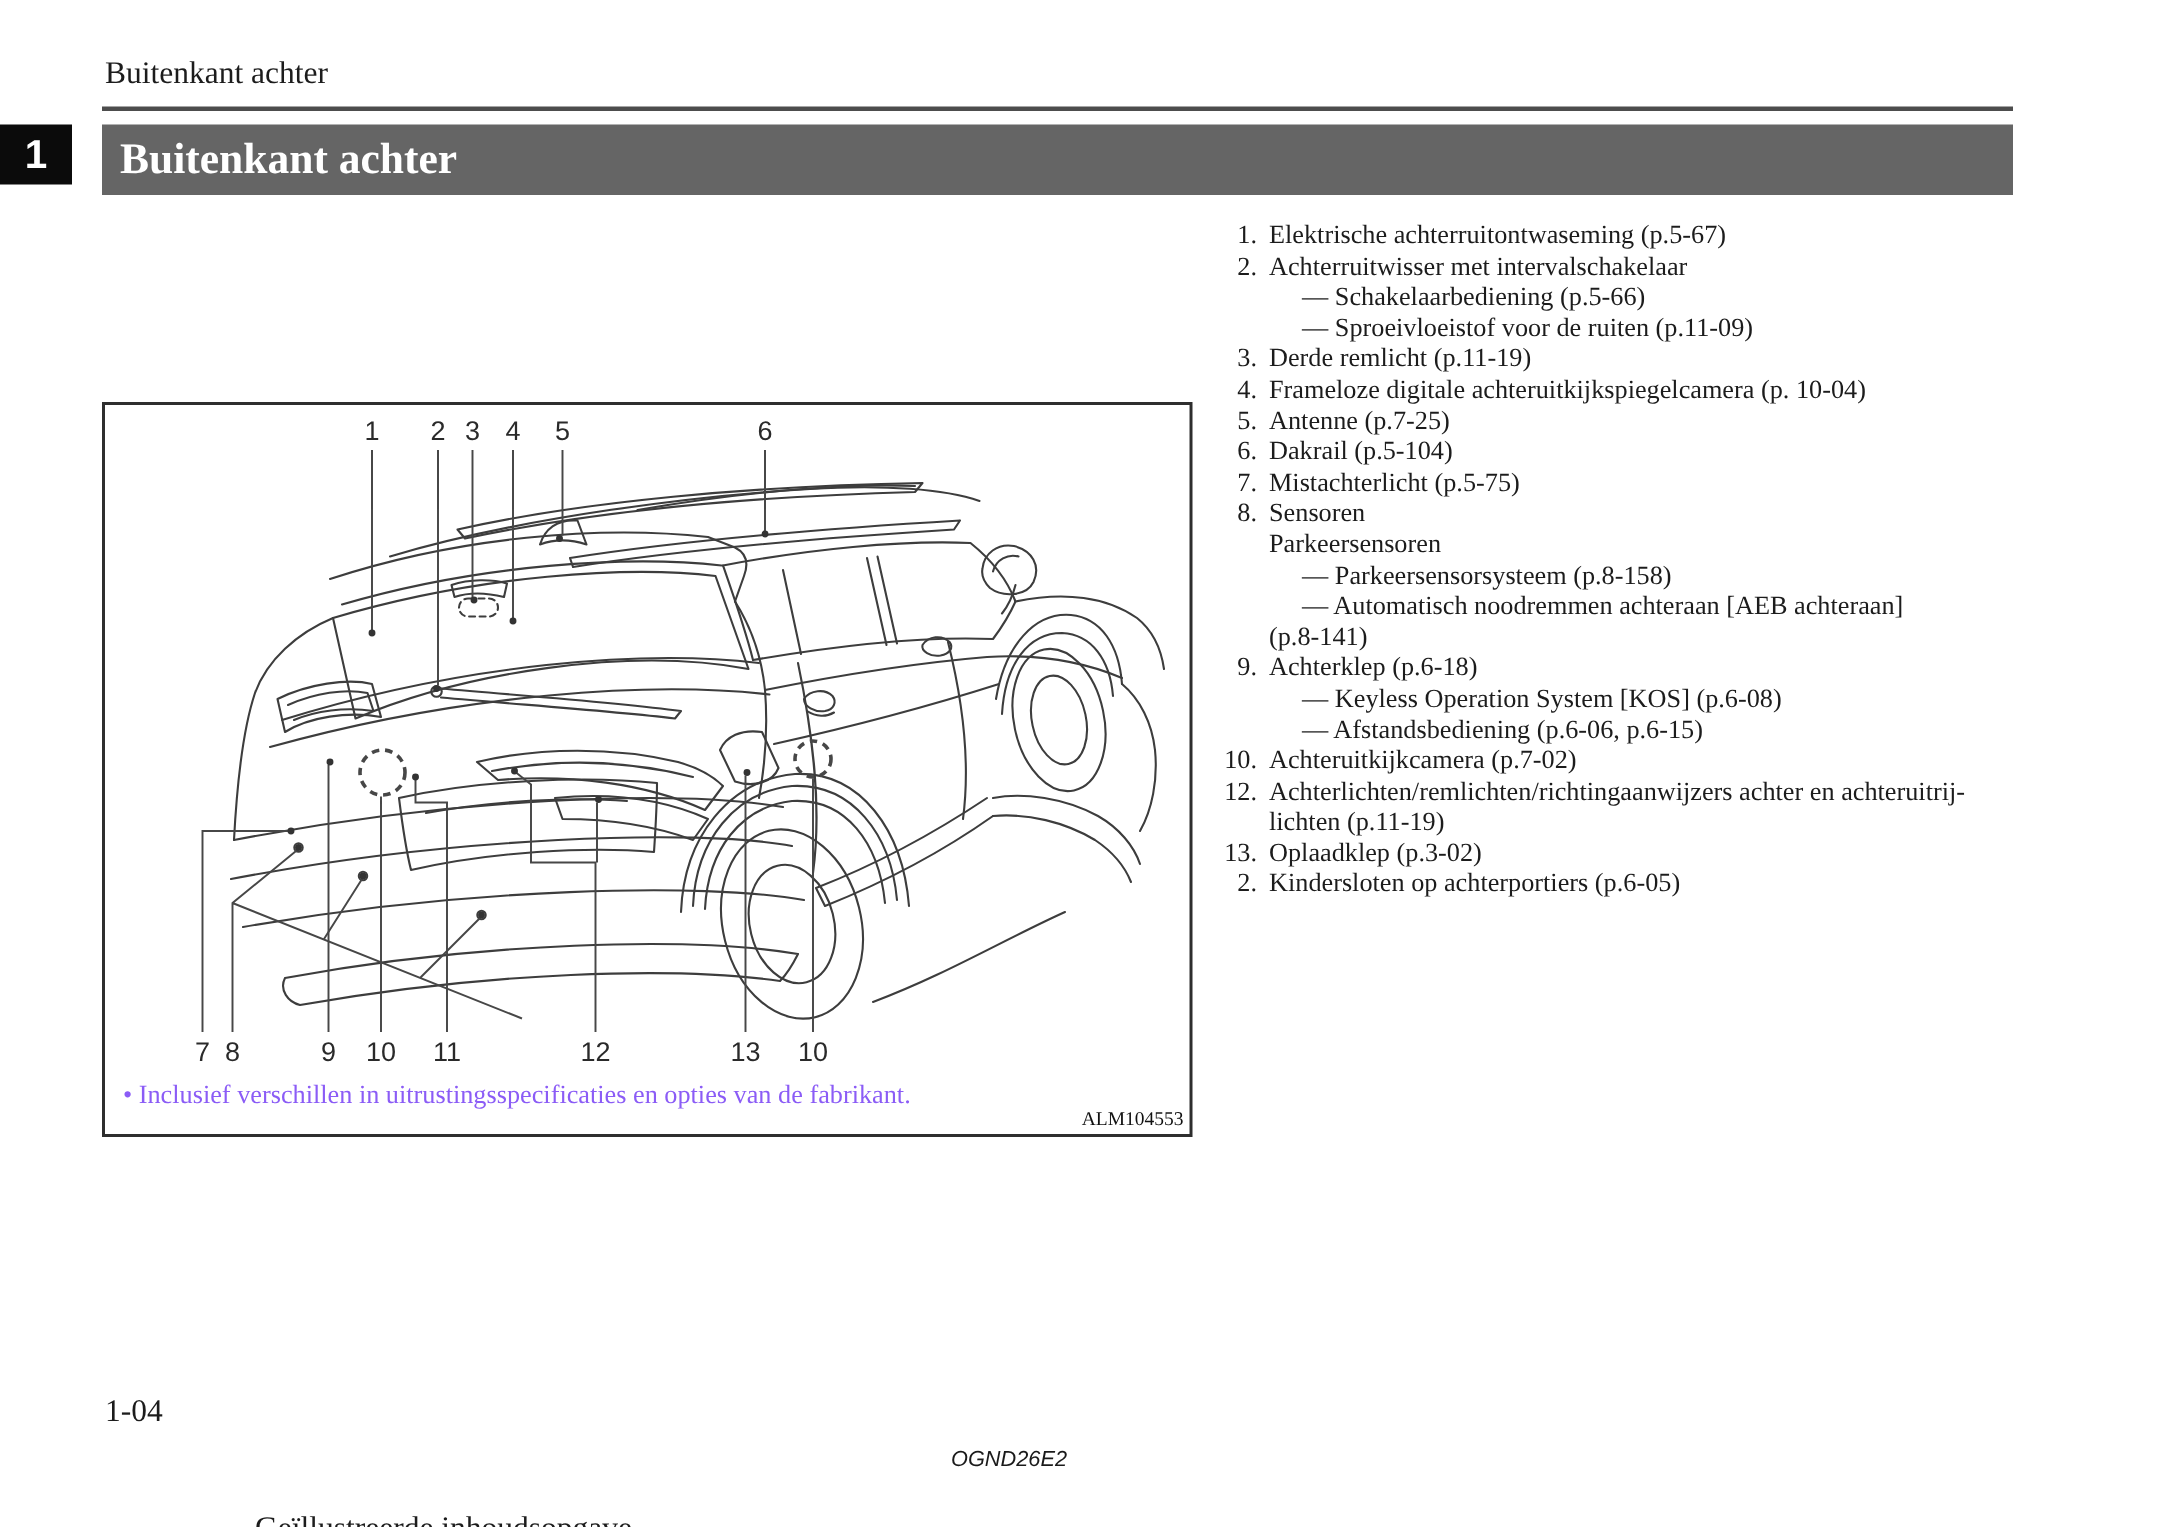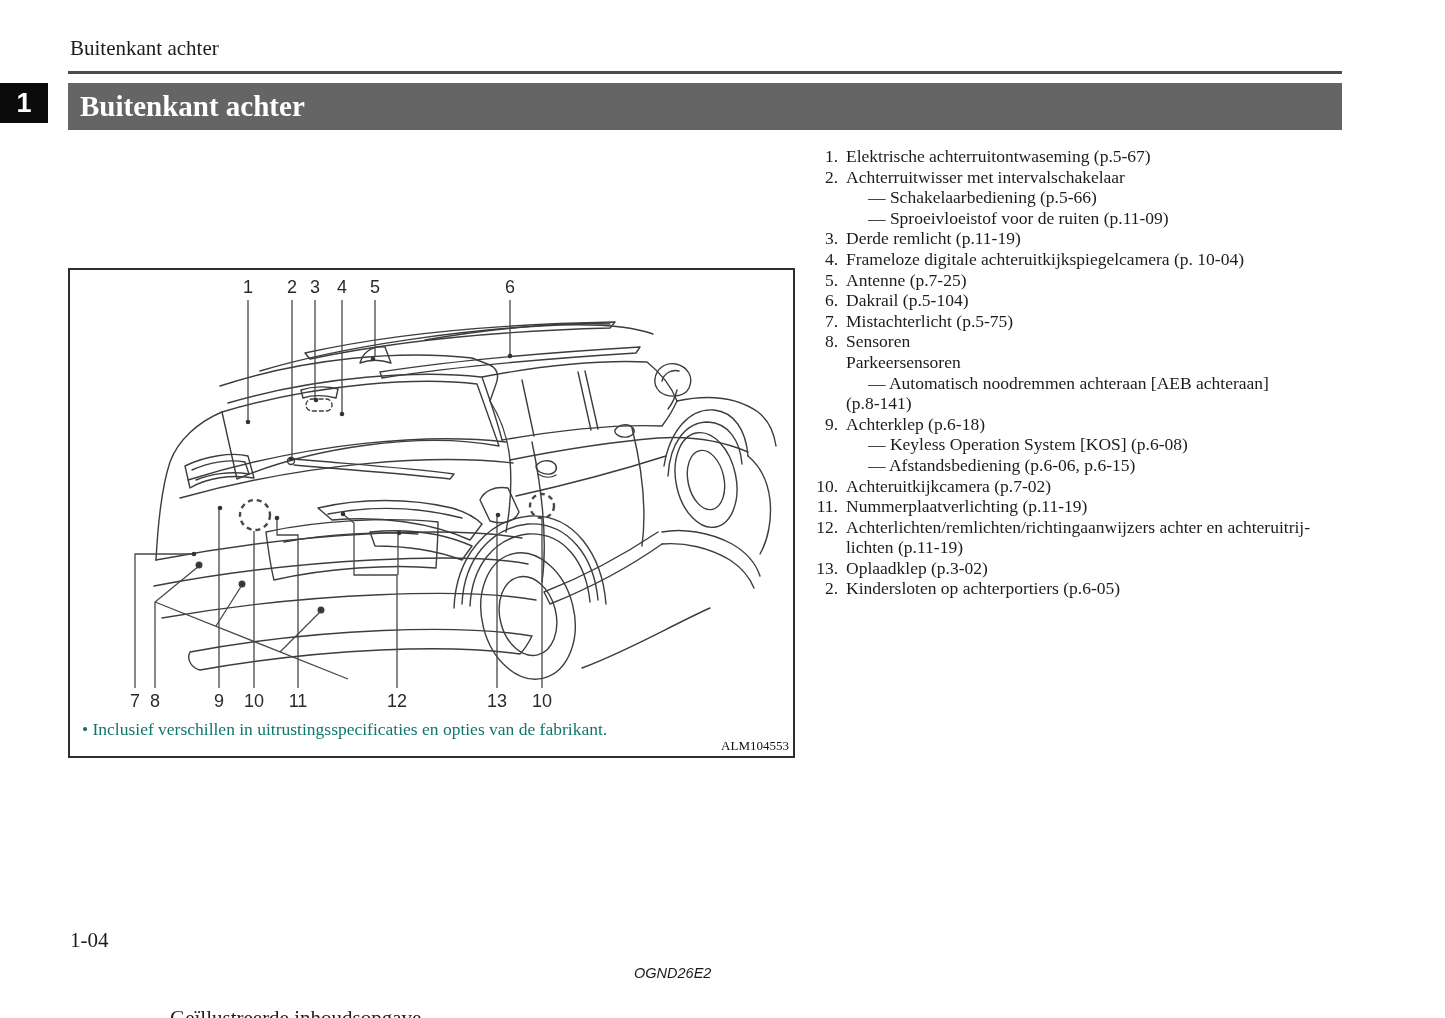--- a/index.html
+++ b/index.html
@@ -22,21 +22,21 @@
   }
   
   .figure-panel{
     left:68px;top:268px;width:727px;height:490px;border:2px solid #2e2e2e;box-sizing:border-box;
   }
   .figure-panel svg{position:absolute;left:0;top:0;}
   .callout{
     position:absolute;transform:translateX(-50%);
     font-family:"Liberation Sans",sans-serif;font-size:18px;color:#2a2a2a;line-height:1;
   }
-  .figure-caption{position:absolute;left:12px;bottom:16px;font-size:17.5px;color:#0f766e;}
+  .figure-caption{position:absolute;left:12px;bottom:16px;font-size:17.5px;color:#8b5cf6;}
   .figure-code{position:absolute;right:4px;bottom:2px;font-size:13px;color:#111;text-align:center;}
   
   .parts-list{left:810px;top:146px;width:545px;font-size:17.5px;line-height:20.6px;}
   .li-row{display:flex;}
   .li-num{width:28px;text-align:right;flex:0 0 28px;}
   .li-body{margin-left:8px;}
   .li-text{white-space:nowrap;}
   .li-sub{white-space:nowrap;}
   .li-sub.dash{padding-left:22px;}
   
@@ -226,45 +226,40 @@
       <div class="li-num">7.</div>
       <div class="li-body">
         <div class="li-text">Mistachterlicht (p.5-75)</div>
       </div>
     </div>
     <div class="li-row">
       <div class="li-num">8.</div>
       <div class="li-body">
         <div class="li-text">Sensoren</div>
         <div class="li-sub">Parkeersensoren</div>
+        <div class="li-sub dash">— Parkeersensorsysteem (p.8-158)</div>
         <div class="li-sub dash">— Automatisch noodremmen achteraan [AEB achteraan]</div>
         <div class="li-sub">(p.8-141)</div>
       </div>
     </div>
     <div class="li-row">
       <div class="li-num">9.</div>
       <div class="li-body">
         <div class="li-text">Achterklep (p.6-18)</div>
         <div class="li-sub dash">— Keyless Operation System [KOS] (p.6-08)</div>
         <div class="li-sub dash">— Afstandsbediening (p.6-06, p.6-15)</div>
       </div>
     </div>
     <div class="li-row">
       <div class="li-num">10.</div>
       <div class="li-body">
         <div class="li-text">Achteruitkijkcamera (p.7-02)</div>
       </div>
     </div>
     <div class="li-row">
-      <div class="li-num">11.</div>
-      <div class="li-body">
-        <div class="li-text">Nummerplaatverlichting (p.11-19)</div>
-      </div>
-    </div>
-    <div class="li-row">
       <div class="li-num">12.</div>
       <div class="li-body">
         <div class="li-text">Achterlichten/remlichten/richtingaanwijzers achter en achteruitrij-</div>
         <div class="li-sub">lichten (p.11-19)</div>
       </div>
     </div>
     <div class="li-row">
       <div class="li-num">13.</div>
       <div class="li-body">
         <div class="li-text">Oplaadklep (p.3-02)</div>

